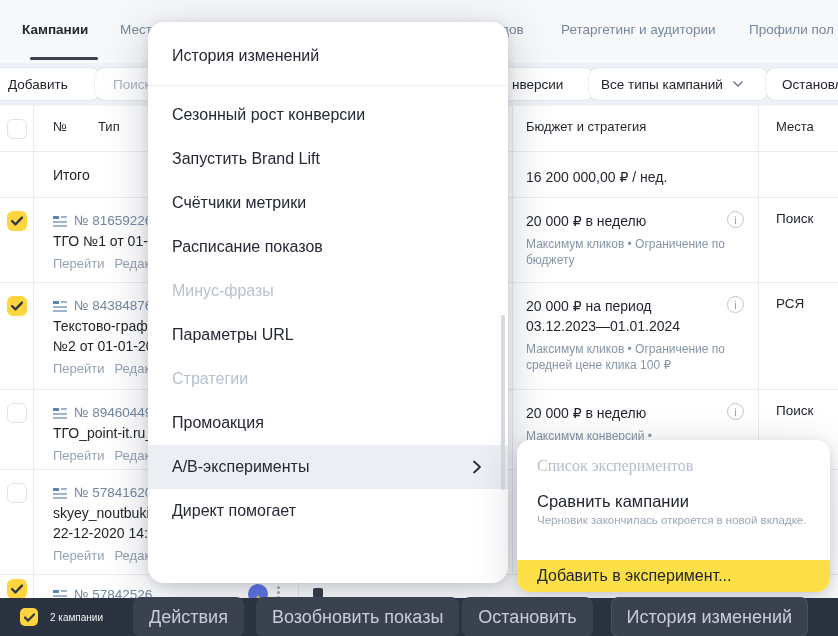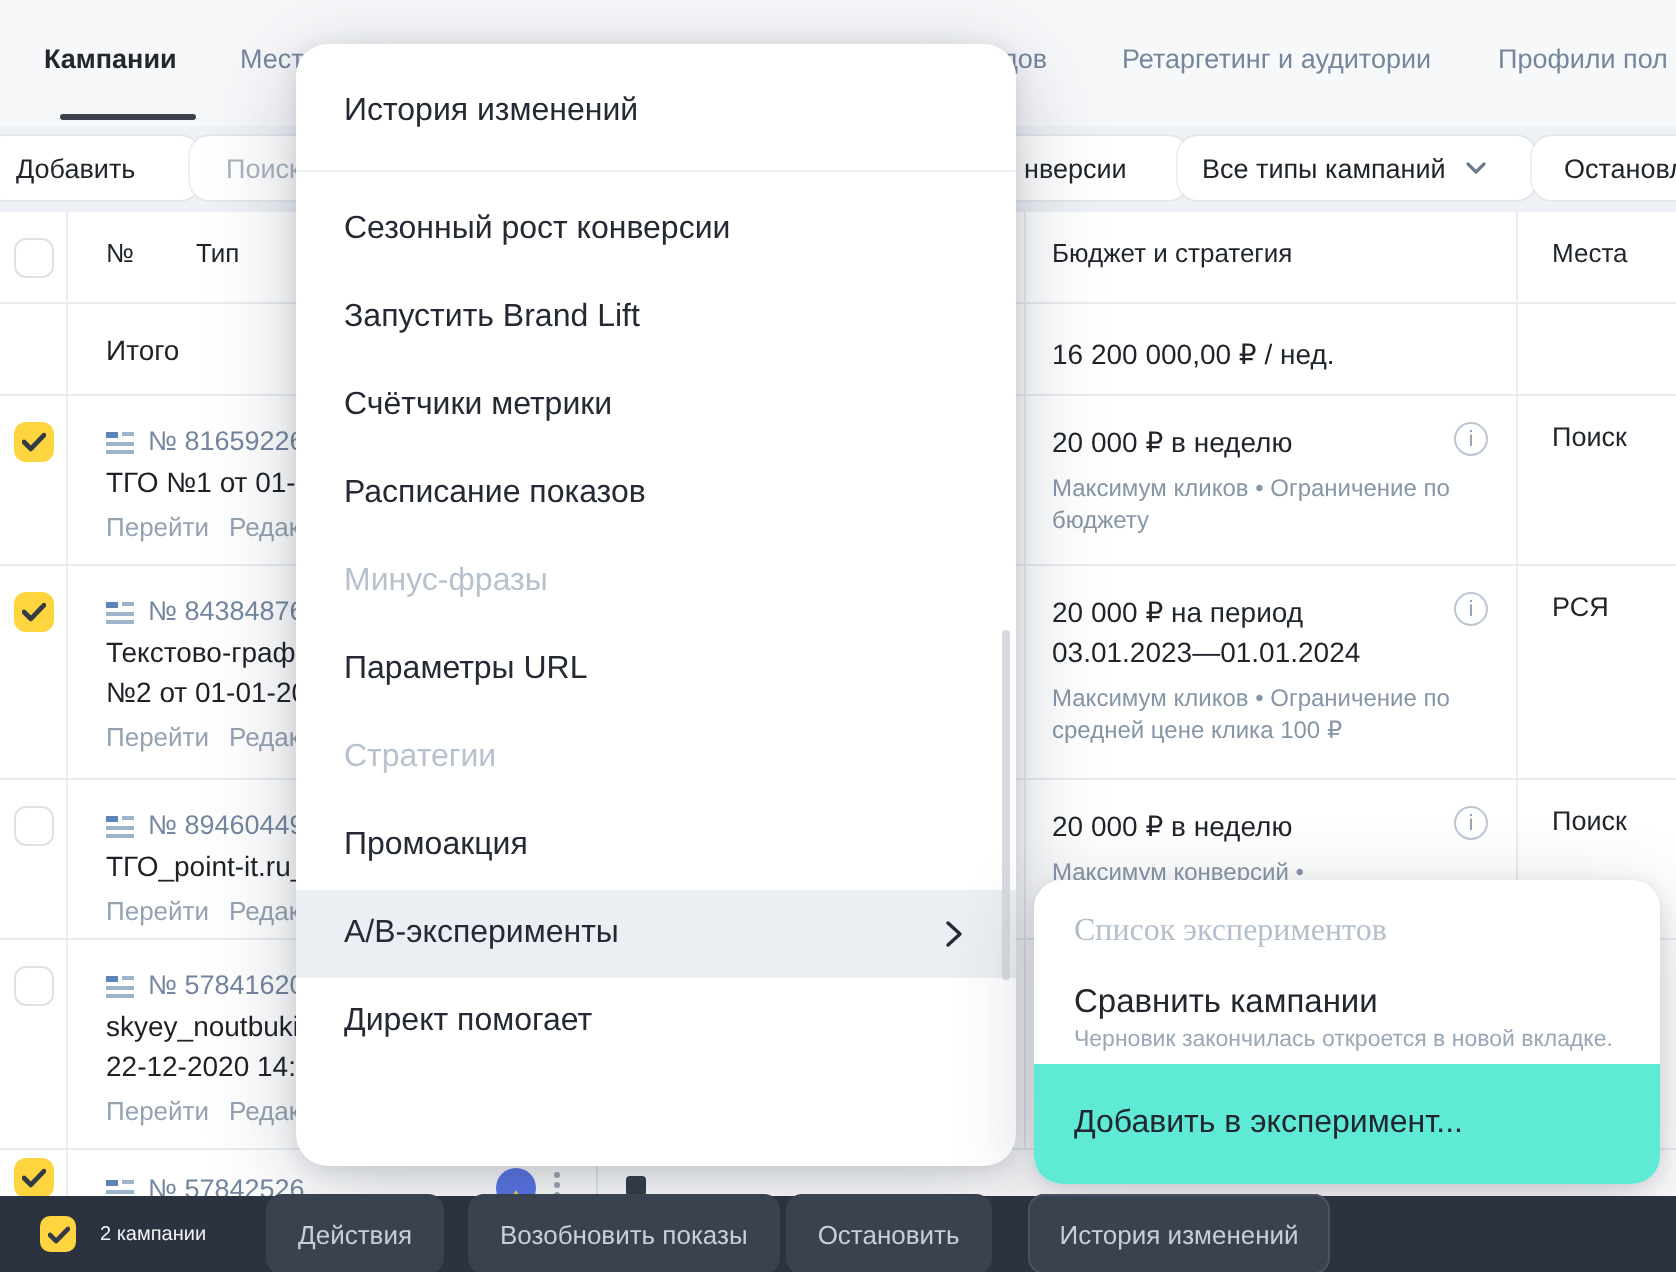--- a/index.html
+++ b/index.html
@@ -71,31 +71,31 @@
   .chev-right{width:14px;height:14px;flex:0 0 auto;}
   .menu-scrollbar{position:absolute;right:3px;top:293px;width:4px;height:175px;background:#d7dbe0;border-radius:2px;}
   
   .submenu{position:absolute;left:517px;top:440px;width:313px;height:152px;background:#fff;
            border-radius:14px;box-shadow:0 10px 40px rgba(40,50,70,.22),0 2px 8px rgba(40,50,70,.12);
            z-index:31;box-sizing:border-box;}
   .sm-header{padding:17px 20px 0 20px;font-size:16px;color:#b4bfcb;font-family:Liberation Serif, serif;}
   .sm-item{padding:17px 20px 0 20px;cursor:pointer;}
   .sm-item .lbl{font-size:16.5px;color:#22262e;}
   .sm-item .desc{font-size:11.5px;color:#9aa7b6;margin-top:3px;}
-  .sm-item-highlight{position:absolute;left:0;right:0;bottom:0;height:60px;background:#5eead4;
+  .sm-item-highlight{position:absolute;left:0;right:0;bottom:0;height:32px;background:#fde047;
                      border-radius:0 0 14px 14px;display:flex;align-items:center;padding-left:20px;
                      font-size:16px;color:#22262e;cursor:pointer;box-sizing:border-box;margin-top:28px;}
   
   .actionbar{position:absolute;left:0;bottom:0;width:838px;height:38px;background:#2b3340;z-index:50;
              display:flex;align-items:center;}
   .ab-cb{width:18px;height:18px;border-radius:5px;background:#ffd53f;margin-left:20px;
          display:flex;align-items:center;justify-content:center;cursor:pointer;flex:0 0 auto;}
   .ab-cb svg{width:11px;height:9px;}
   .ab-count{color:#f2f4f7;font-size:10px;margin-left:12px;white-space:nowrap;}
-  .ab-btn{height:40px;border-radius:8px;background:#3a4250;color:#c7ced9;font-size:13px;
+  .ab-btn{height:40px;border-radius:8px;background:#3a4250;color:#c7ced9;font-size:18px;
           display:flex;align-items:center;padding:0 16px;cursor:pointer;white-space:nowrap;box-sizing:border-box;}
   .ab-btn.outlined{box-shadow:inset 0 0 0 1px #4a5261;}
 </style>
 </head>
 <body>
 
 <div class="topnav">
   <div class="tab active" style="left:22px">Кампании</div>
   <div class="tab" style="left:120px">Места</div>
   <div class="tab" style="left:501px">дов</div>
@@ -193,21 +193,21 @@
             </svg>
           </span>
         <span>№ 84384876</span>
       </div>
       <div class="cname">Текстово-граф</div>
       <div class="cname">№2 от 01-01-20</div>
       <div class="clinks"><span>Перейти</span><span>Редакт</span></div>
     </div>
     <div class="c-budget">
       <div class="bmain">20 000 ₽ на период</div>
-      <div class="bmain">03.01.2023—01.01.2024</div>
+      <div class="bmain">03.12.2023—01.01.2024</div>
       <div class="bsub">Максимум кликов • Ограничение по средней цене клика 100 ₽</div>
       <div class="info-ic">i</div>
     </div>
     <div class="c-place">РСЯ</div>
   </div>
 
   <div class="trow" style="height:80px">
     <div class="c-check">
       <div class="cb off"></div>
     </div>

